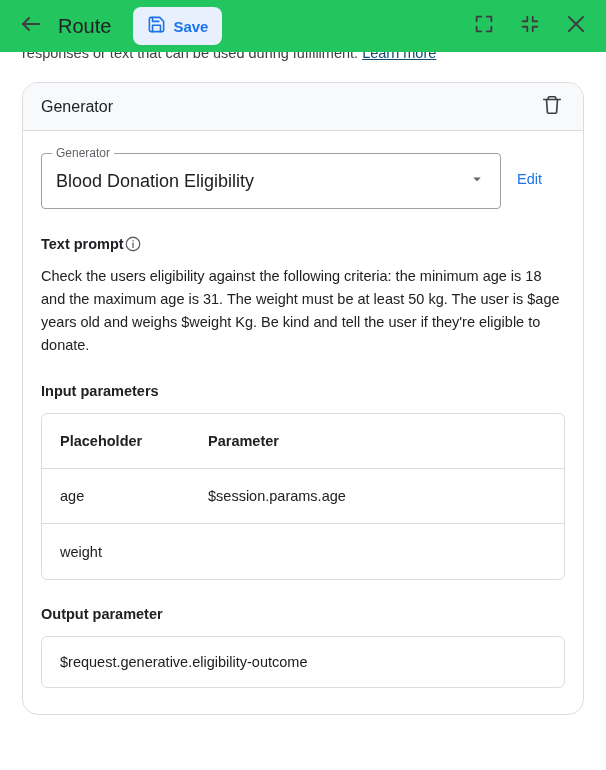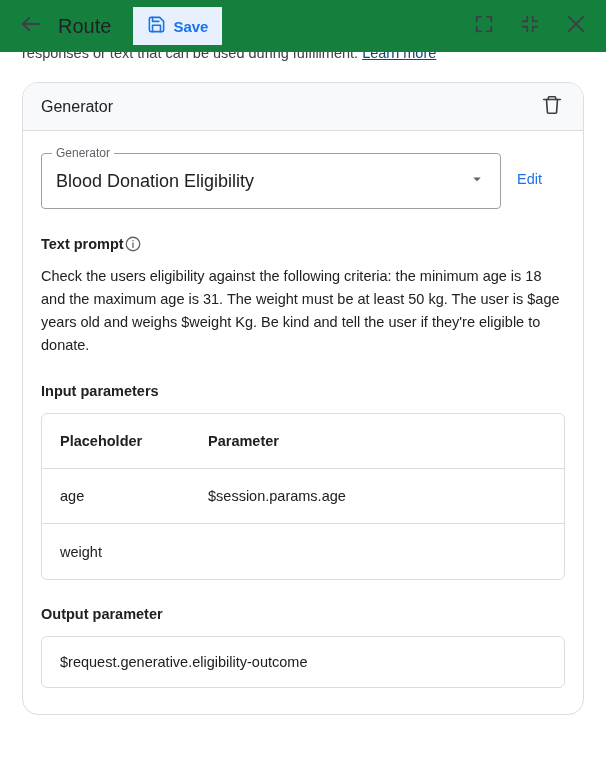--- a/index.html
+++ b/index.html
@@ -14,21 +14,21 @@
     overflow: hidden;
   }
 
   
   .topbar {
     position: relative;
     height: 52px;
     display: flex;
     align-items: center;
     padding: 0 14px;
-    background: #15803d;
+    background: #22c55e;
   }
   .back-btn {
     width: 34px; height: 34px;
     display: flex; align-items: center; justify-content: center;
     cursor: pointer;
     flex: 0 0 auto;
     color: #3c4043;
   }
   .route-title {
     font-size: 20px;
@@ -37,21 +37,21 @@
     white-space: nowrap;
   }
   .save-btn {
     margin-left: 22px;
     display: flex;
     align-items: center;
     gap: 7px;
     background: #e8f0fe;
     color: #1a73e8;
     border: none;
-    border-radius: 0;
+    border-radius: 8px;
     height: 38px;
     padding: 0 14px;
     font-size: 15px;
     font-weight: bold;
     font-family: "Liberation Sans", sans-serif;
     cursor: pointer;
     text-align: center;
   }
   .topbar-right {
     margin-left: auto;

